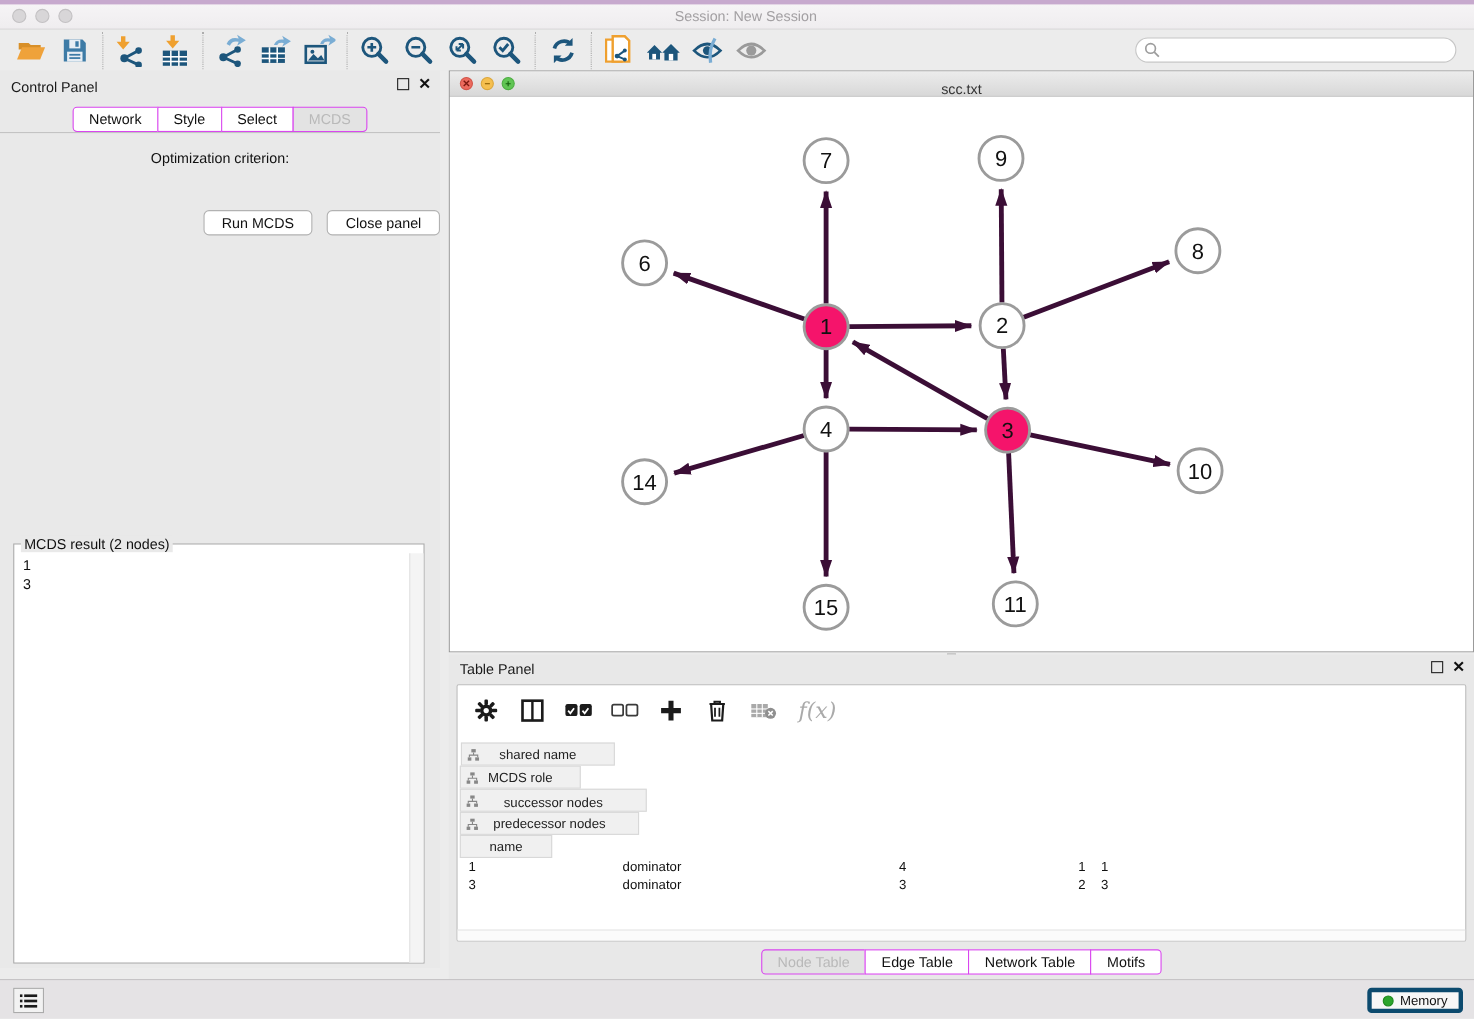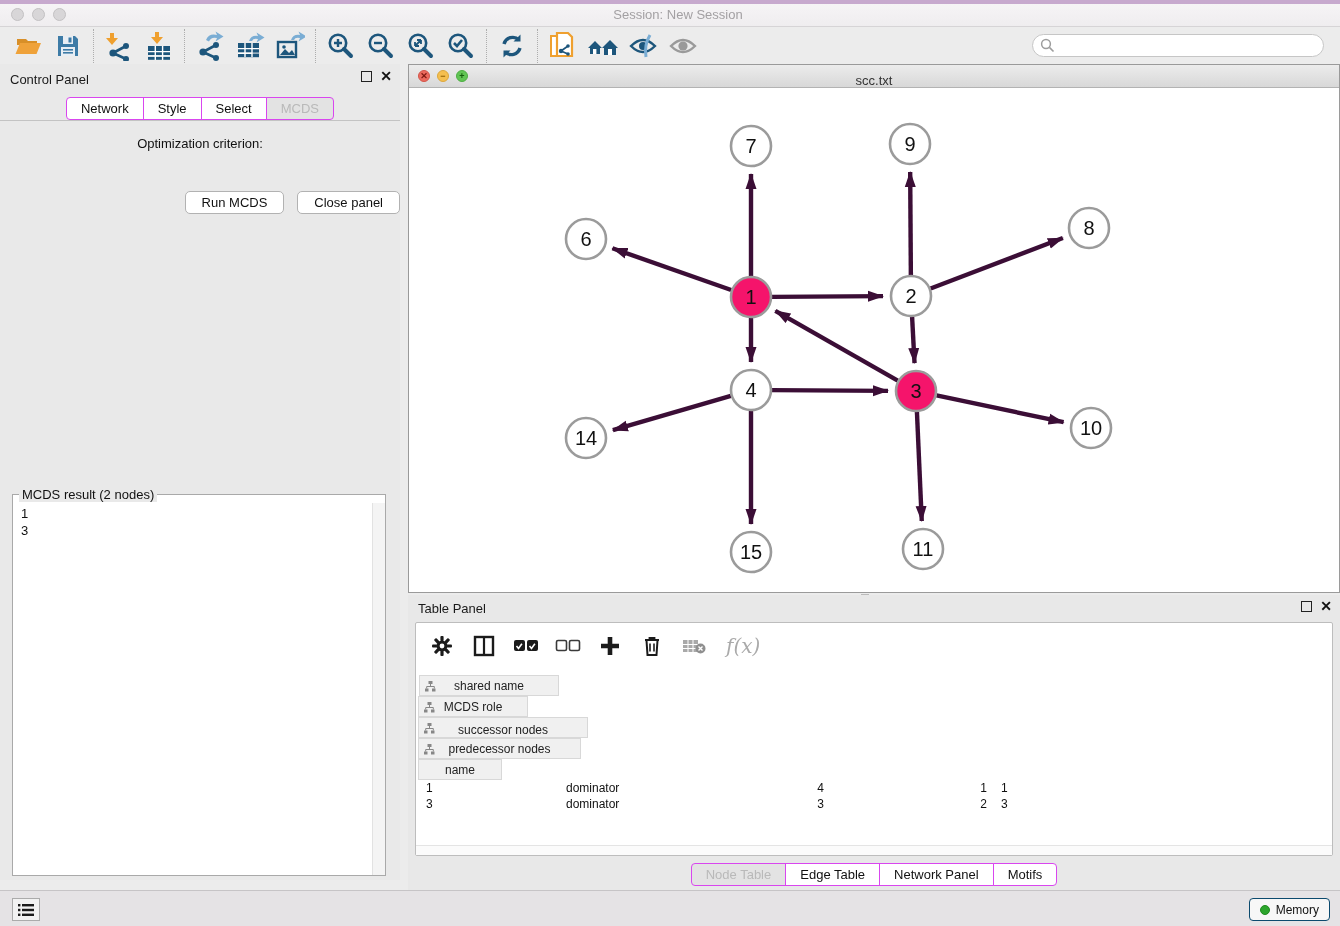--- a/index.html
+++ b/index.html
@@ -78,21 +78,21 @@
   .nt-hcell svg { position:absolute; left:5px; top:5px; }
   .nt-row { display:flex; }
   .nt-cell { height:16px; font-size:12px; color:#111; padding:1px 7px; white-space:nowrap; overflow:hidden; }
   .tp-hscroll { position:absolute; left:0; bottom:0; width:100%; height:10px; background:#fbfbfb; border-top:1px solid #e4e4e4; }
   .tp-tabs { position:absolute; left:0; top:268px; width:100%; display:flex; justify-content:center; }
 
   
   .statusbar { position:absolute; left:0; top:890px; width:1340px; height:36px; background:#e5e3e5; border-top:1px solid #c6c4c6; }
   .list-btn { position:absolute; left:12px; top:7px; width:28px; height:23px; background:#f2f2f2; border:1px solid #ababab;
     display:flex; align-items:center; justify-content:center; }
-  .memory-btn { position:absolute; right:10px; top:7px; height:23px; background:#f7f7f7; border:1px solid #0c4a6e; border-radius:4px;
+  .memory-btn { position:absolute; right:10px; top:7px; height:23px; background:#f7f7f7; border:4px solid #0c4a6e; border-radius:4px;
     display:flex; align-items:center; gap:6px; padding:0 10px; font-size:12px; color:#111; }
   .mem-dot { width:10px; height:10px; border-radius:50%; background:#2ca52c; border:1px solid #1f8a1f; }
 </style>
 </head>
 <body>
 
 <div class="titlebar">
   <div class="accent"></div>
   <div class="traffic">
     <div class="light"></div>
@@ -476,21 +476,21 @@
           <div class="nt-cell" style="width: 163px; text-align: right;">2</div>
           <div class="nt-cell" style="width: 84px; text-align: left;">3</div>
         </div>
       </div>
     <div class="tp-hscroll"></div>
   </div>
   <div class="tp-tabs">
     <div class="seg">
       <span class="tab selected">Node Table</span>
       <span class="tab">Edge Table</span>
-      <span class="tab">Network Panel</span>
+      <span class="tab">Network Table</span>
       <span class="tab">Motifs</span>
     </div>
   </div>
 </div>
 
 <div class="statusbar">
   <button class="list-btn">
     <svg width="16" height="14" viewBox="0 0 16 14">
       <g fill="#1b1b1b">
         <rect x="0" y="1" width="2.4" height="2.4"></rect>

